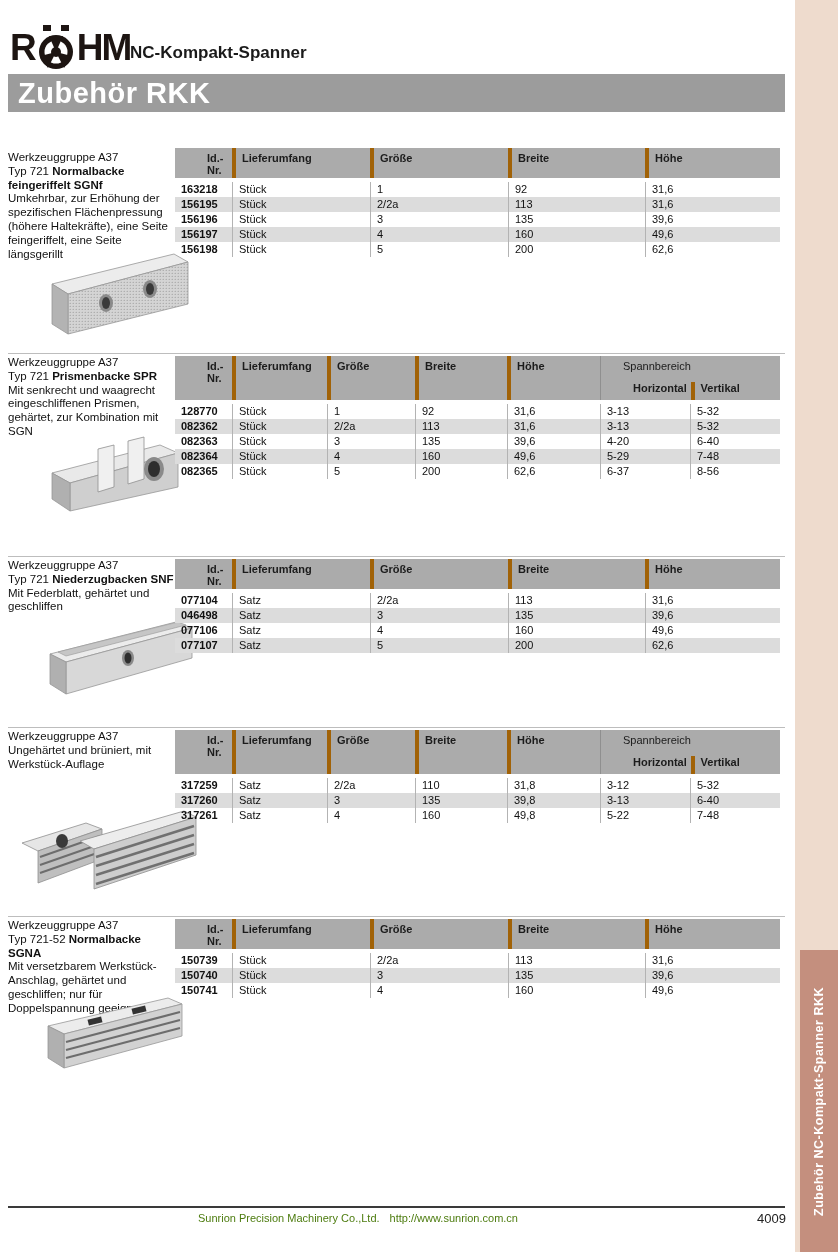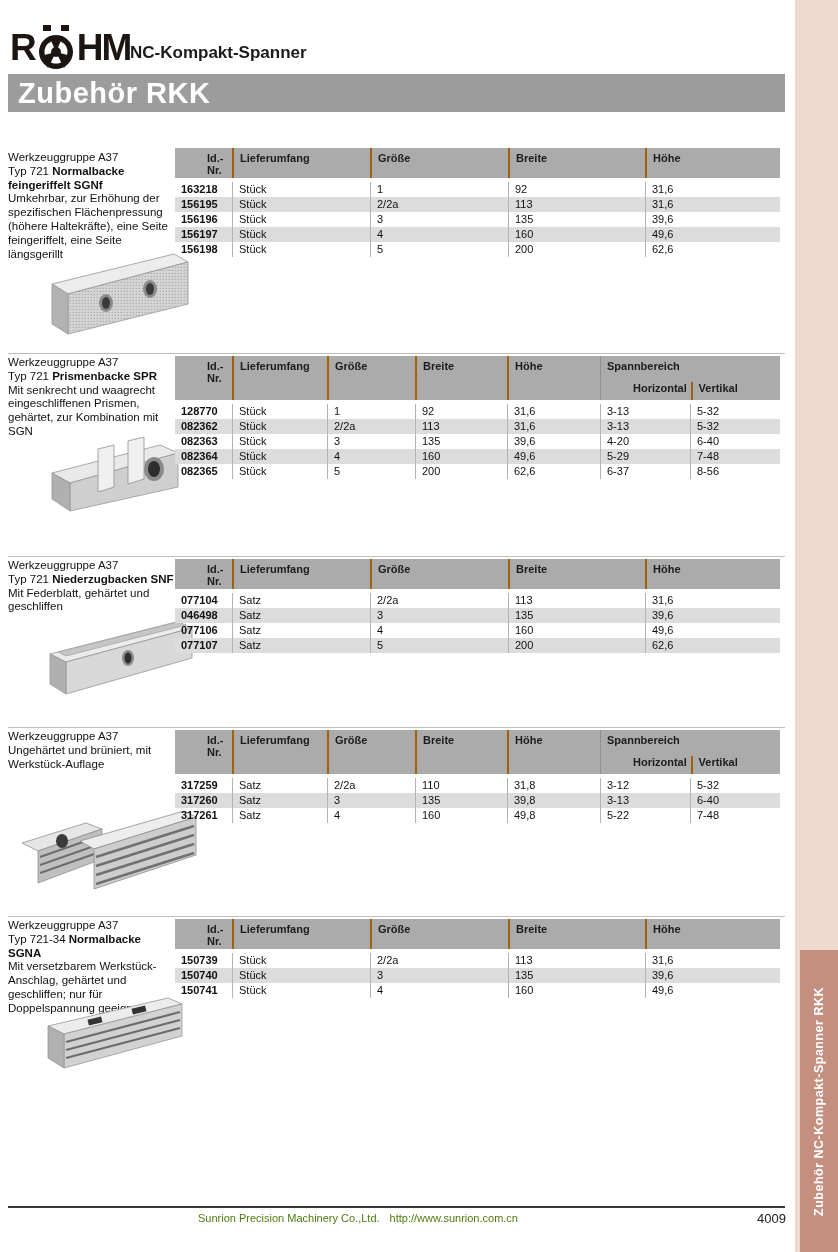--- a/index.html
+++ b/index.html
@@ -28,24 +28,24 @@
   
   .section{position:absolute;left:8px;width:777px;}
   .sep{position:absolute;left:0;top:0;width:777px;height:1px;background:#bdbdbd;}
   .sec-text{position:absolute;left:0;top:3px;width:166px;font-size:11.5px;line-height:13.8px;color:#111;}
   .sec-text .b{font-weight:bold;}
   .sec-img{position:absolute;}
 
   
   .tbl{position:absolute;left:167px;width:605px;font-size:11px;}
   .thead{display:flex;background:var(--thead-bg);}
-  .th{padding:4px 0 0 6px;font-weight:bold;color:#1c1c1c;border-left:2px solid #a16207;}
+  .th{padding:4px 0 0 6px;font-weight:bold;color:#1c1c1c;border-left:4px solid #a16207;}
   .th:first-child{border-left:none;padding-left:32px;}
   .tgroup{border-left:1px solid #8f8f8f;display:flex;flex-direction:column;}
-  .tgl{padding:4px 0 0 6px;font-weight:bold;color:#1c1c1c;flex:1;}
+  .tgl{padding:4px 0 0 6px;font-weight:normal;color:#1c1c1c;flex:1;margin-left:16px;}
   .tgs{display:flex;}
   .tgs .th{padding-top:0;height:18px;}
   .tgs .th:first-child{border-left:none;}
   .tgap{height:4px;background:#fff;}
   .tr{display:flex;height:15px;line-height:15px;}
   .tr.alt{background:var(--alt-bg);}
   .td{padding-left:6px;border-left:1px solid #b3b3b3;overflow:hidden;white-space:nowrap;}
   .td:first-child{border-left:none;font-weight:bold;}
 
   
@@ -342,21 +342,21 @@
           <div class="td" style="width: 93px;">49,8</div>
           <div class="td" style="width: 90px;">5-22</div>
           <div class="td" style="width: 90px;">7-48</div>
         </div>
       </div>
     </section>
     <section class="section" style="top: 916px; height: 160px;">
       <div class="sep"></div>
       <div class="sec-text">
         <div>Werkzeuggruppe A37</div>
-        <div><span>Typ 721-34</span> <span class="b">Normalbacke SGNA</span></div>
+        <div><span>Typ 721-52</span> <span class="b">Normalbacke SGNA</span></div>
         <div>Mit versetzbarem Werkstück-Anschlag, gehärtet und geschliffen; nur für Doppelspannung geeignet</div>
       </div>
       <div class="sec-img" style="left: 28px; top: 76px;"><svg width="152" height="80" viewBox="0 0 152 80">
     <polygon points="12,34 132,6 146,12 28,42" fill="#ececec" stroke="#979797" stroke-width="0.8"></polygon>
     <polygon points="28,42 146,12 146,44 28,76" fill="#d2d2d2" stroke="#979797" stroke-width="0.8"></polygon>
     <polygon points="12,34 28,42 28,76 12,66" fill="#b0b0b0" stroke="#979797" stroke-width="0.8"></polygon>
     <line x1="30" y1="50" x2="144" y2="20" stroke="#6d6d6d" stroke-width="2.2"></line>
     <line x1="30" y1="58" x2="144" y2="28" stroke="#6d6d6d" stroke-width="2.2"></line>
     <line x1="30" y1="66" x2="144" y2="36" stroke="#6d6d6d" stroke-width="2.2"></line>
     <rect x="52" y="26" width="14" height="6" transform="rotate(-14 59 29)" fill="#333"></rect>

